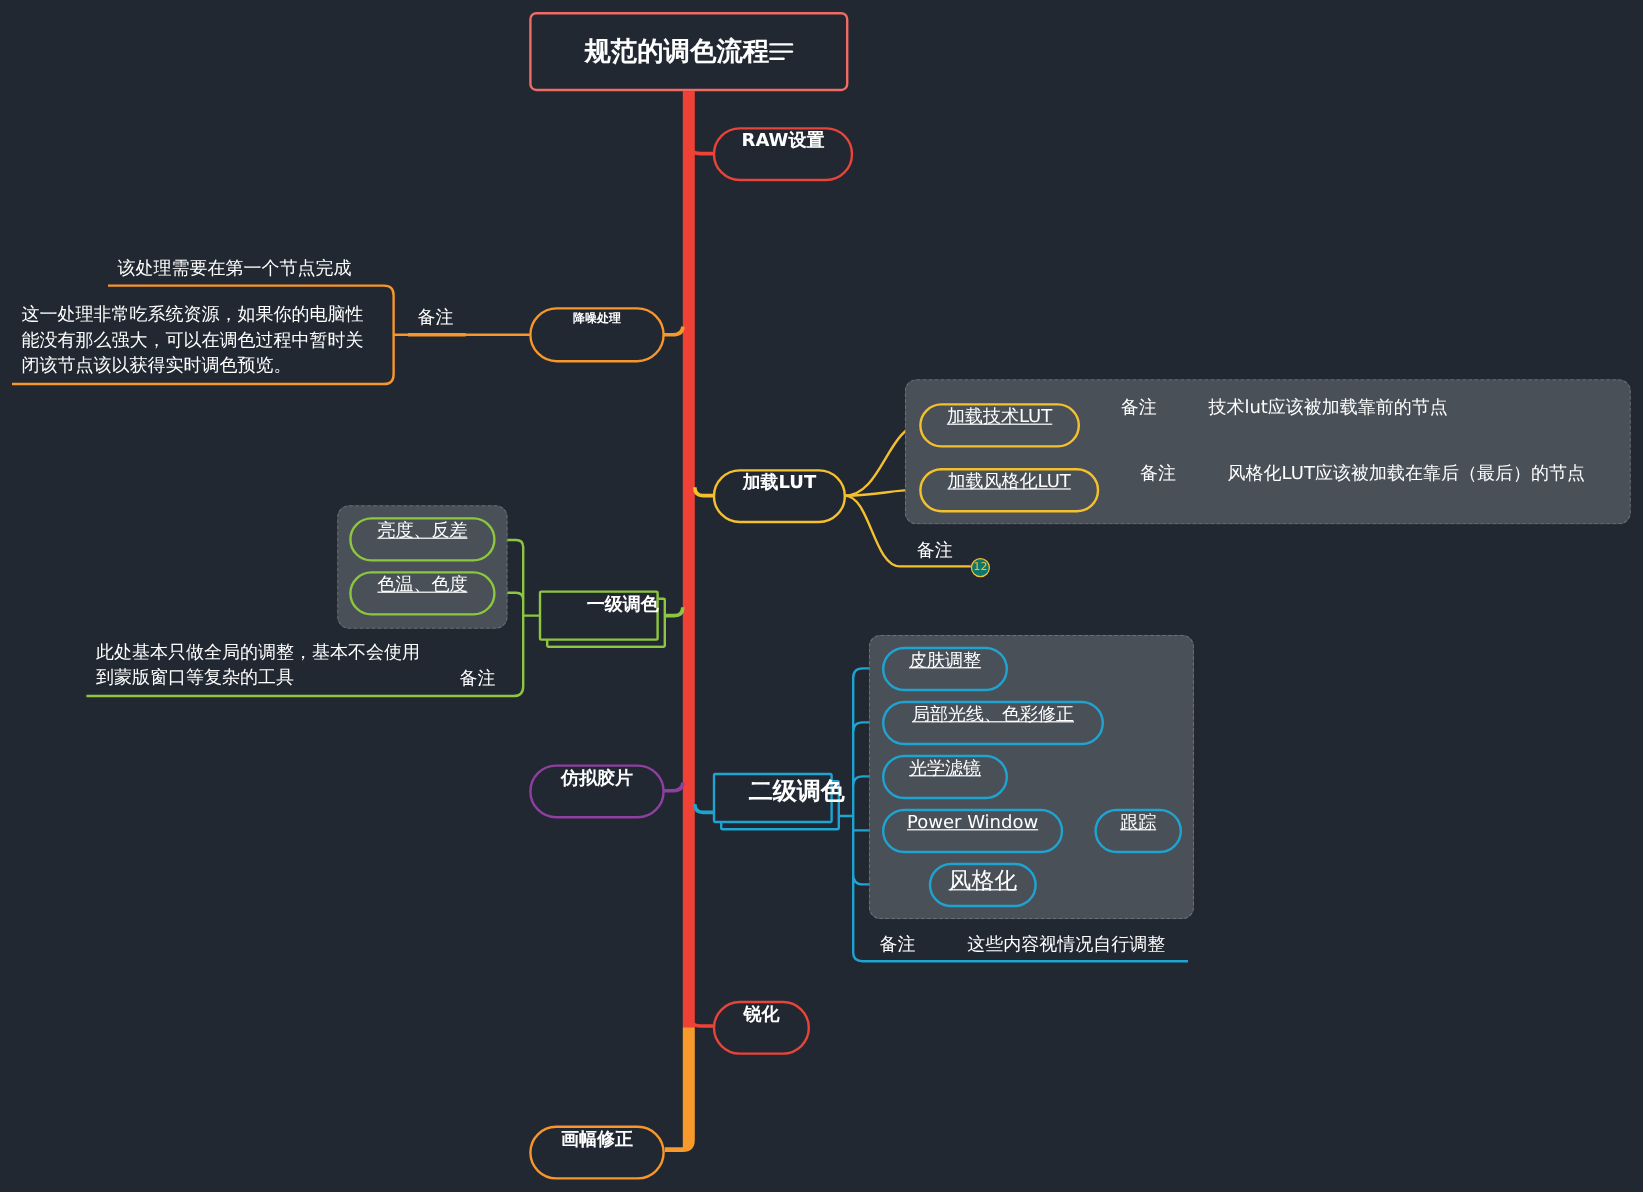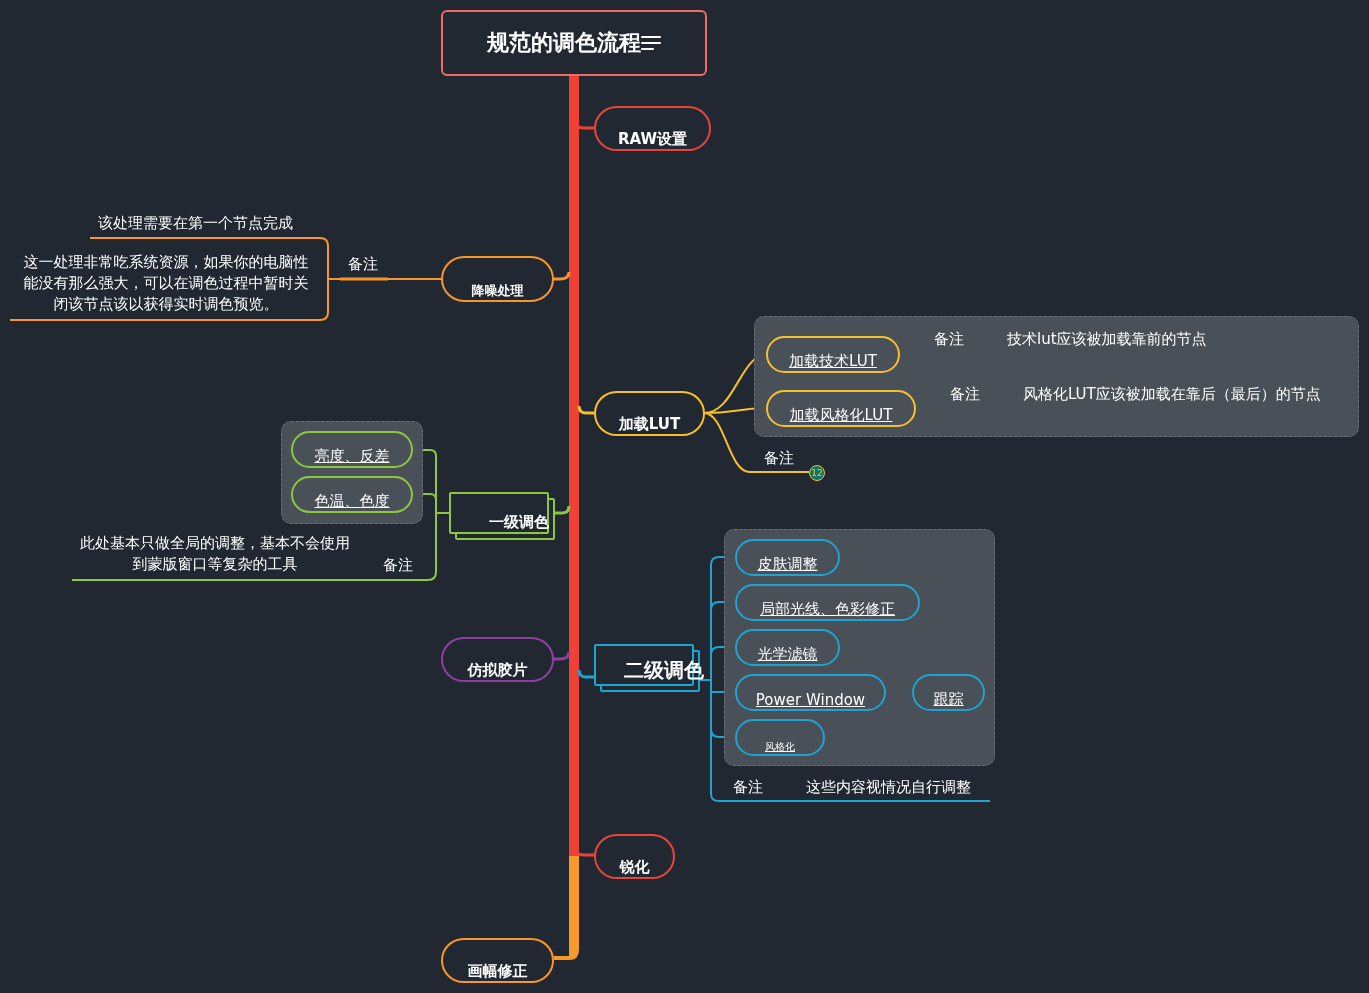--- a/index.html
+++ b/index.html
@@ -2,32 +2,32 @@
 <html><head>
 <meta charset="utf-8">
 <style>
   html, body { margin:0; padding:0; }
   body {
     width:1369px; height:993px; background:#212832; position:relative; overflow:hidden;
     font-family:"DejaVu Sans", "Liberation Sans", sans-serif; color:#ffffff;
   }
   svg.lines { position:absolute; left:0; top:0; }
   .node {
-    position:absolute; box-sizing:border-box; display:flex; align-items:flex-end; justify-content:center;
+    position:absolute; box-sizing:border-box; display:flex; align-items:flex-start; justify-content:center;
     background:#212832; font-size:16px; font-weight:bold; color:#fff; white-space:nowrap;
   }
   .pill { border-radius:999px; border:2px solid; }
   .sub { font-weight:normal; background:#4a5058;text-decoration:underline; }
   .rect { border:2px solid; border-radius:2px; }
   .stack { box-shadow:6px 6px 0 -2px #212832, 6px 6px 0 0 currentColor;padding-left:40px; }
   .group {
     position:absolute; box-sizing:border-box; background:#4a5058; border:1.5px dashed #6a7078; border-radius:10px;
   }
   .label { position:absolute; font-size:15px; color:#fff; white-space:nowrap; line-height:20px; }
-  .note { position:absolute; font-size:15px; color:#fff; line-height:21px;text-align:center; }
+  .note { position:absolute; font-size:15px; color:#fff; line-height:21px; }
   .title {
     position:absolute; left:441px; top:10px; width:266px; height:66px; box-sizing:border-box;
     border:2px solid #f06a66; border-radius:6px; background:#212832;
     display:flex; align-items:center; justify-content:center; font-size:22px; font-weight:bold;
   }
   .menu-icon { display:flex; flex-direction:column; gap:4px; }
   .menu-icon span { display:block; height:2px; background:#fff; border-radius:1px; }
   .badge {
     position:absolute; left:809px; top:465px; width:16px; height:16px; box-sizing:border-box;
     border:1.5px solid #f5c02d; border-radius:50%; color:#f5c02d; font-size:9px;
@@ -78,21 +78,21 @@
     <span style="width:20px"></span>
       <span style="width:20px"></span>
       <span style="width:13px"></span>
   </span>
 </div>
 
 <div class="node pill" style="left:594px;top:106px;width:117px;height:45px;border-color:#e8443a;font-size:15px">
   <span>RAW设置</span>
 </div>
 
-<div class="node pill" style="left:441px;top:256px;width:113px;height:46px;border-color:#f7962a;font-size:13px">
+<div class="node pill" style="left:441px;top:256px;width:113px;height:46px;border-color:#f7962a;font-size:10px">
   <span>降噪处理</span>
 </div>
 <div class="label" style="left:348px;top:254px">备注</div>
 <div class="label" style="left:98px;top:213px">该处理需要在第一个节点完成</div>
 <div class="note" style="left:18px;top:252px;width:296px">这一处理非常吃系统资源，如果你的电脑性能没有那么强大，可以在调色过程中暂时关闭该节点该以获得实时调色预览。</div>
 
 <div class="group" style="left:754px;top:316px;width:605px;height:121px"></div>
 <div class="node pill" style="left:594px;top:391px;width:111px;height:45px;border-color:#f5c02d;font-size:15px">
   <span>加载LUT</span>
 </div>
@@ -138,21 +138,21 @@
 </div>
 <div class="node pill sub" style="left:735px;top:629px;width:105px;height:37px;border-color:#1fa3d0;font-size:15px">
   <span>光学滤镜</span>
 </div>
 <div class="node pill sub" style="left:735px;top:674px;width:151px;height:37px;border-color:#1fa3d0;font-size:15px">
   <span>Power Window</span>
 </div>
 <div class="node pill sub" style="left:912px;top:674px;width:73px;height:37px;border-color:#1fa3d0;font-size:15px">
   <span>跟踪</span>
 </div>
-<div class="node pill sub" style="left:735px;top:719px;width:90px;height:37px;border-color:#1fa3d0;font-size:10px">
+<div class="node pill sub" style="left:774px;top:719px;width:90px;height:37px;border-color:#1fa3d0;font-size:19px">
   <span>风格化</span>
 </div>
 <div class="label" style="left:733px;top:777px">备注</div>
 <div class="label" style="left:806px;top:777px">这些内容视情况自行调整</div>
 
 <div class="node pill" style="left:594px;top:834px;width:81px;height:45px;border-color:#e8443a;font-size:15px">
   <span>锐化</span>
 </div>
 
 <div class="node pill" style="left:441px;top:938px;width:113px;height:45px;border-color:#f7962a;font-size:15px">

